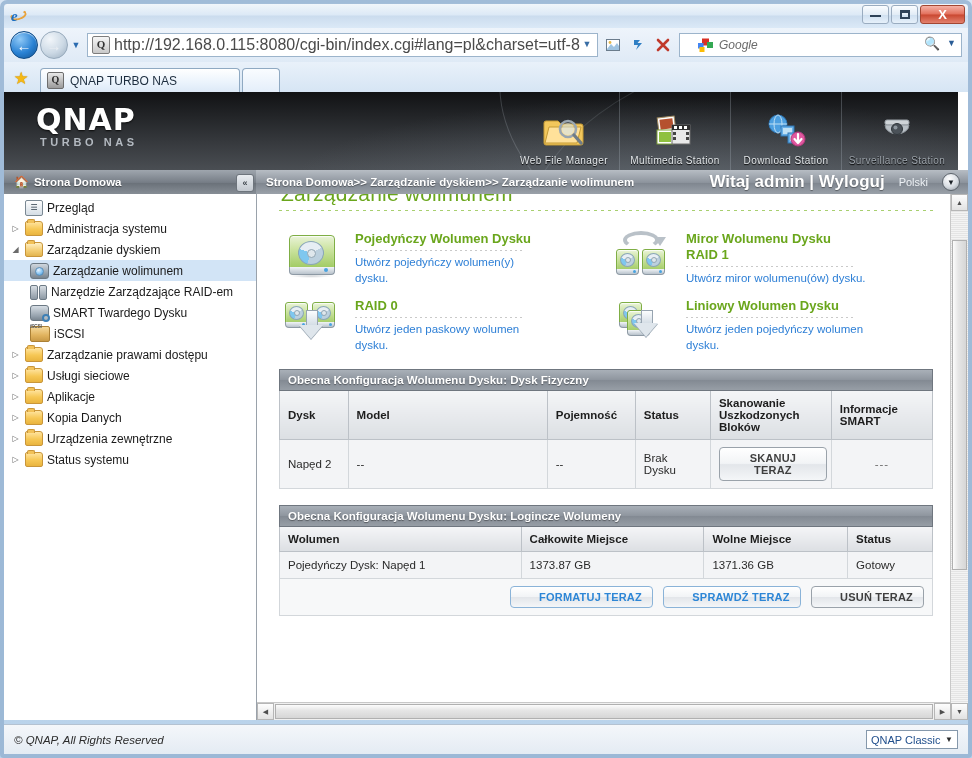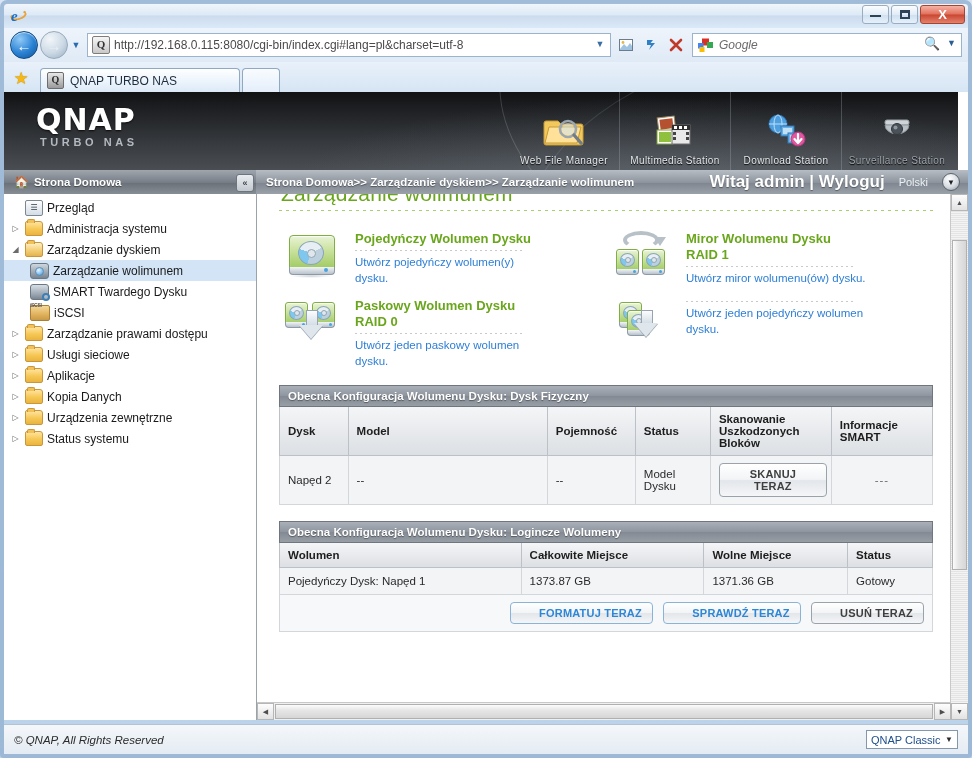--- a/index.html
+++ b/index.html
@@ -100,32 +100,32 @@
     background: #fff; border: 1px solid #9cb4cb;
     display: flex; align-items: center; position: relative;
   }
   .url-favicon {
     width: 16px; height: 16px; margin: 0 4px 0 4px; flex:0 0 auto;
     background: linear-gradient(180deg,#f6f6f6,#c9c9c9);
     border: 1px solid #7d7d7d; border-radius: 2px;
     font-size: 11px; font-weight: bold; color:#333; text-align:center; line-height:14px;
     font-family: "Liberation Serif", serif;
   }
-  .url-text { font-size: 12px; color:#4a4a4a; white-space: nowrap; overflow: hidden;}
+  .url-text { font-size: 16px; color:#4a4a4a; white-space: nowrap; overflow: hidden;}
   .url-caret {
     position: absolute; right: 3px; top: 0; height: 20px; width: 14px;
     display:flex; align-items:center; justify-content:center; color:#3a6ea5; font-size:9px;
   }
   .nav-icon-btn {
     width: 24px; height: 22px; margin-left: 1px; flex:0 0 auto;
     display:flex; align-items:center; justify-content:center;
   }
   .searchbox {
     width: 268px; height: 22px; margin-left: 4px; margin-right: 6px; flex: 0 0 auto;
-    background:#fff; border:1px solid #9cb4cb; display:flex; align-items:center; position:relative;
+    background:#fff; border:1px solid #9cb4cb; display:flex; align-items:center; position:relative;padding-left:13px;
   }
   .g-logo { margin-left:4px; margin-right:5px; font-size:0; line-height:0; flex:0 0 auto;}
   .search-ph { font-size:12px; color:#6b6b6b; font-style: italic;}
   .search-mag { position:absolute; right:20px; top:2px; color:#2a5d96; font-size:13px;}
   .search-caret { position:absolute; right:5px; top:4px; color:#2a5d96; font-size:9px;}
 
   
   .tabstrip {
     position:absolute; left:4px; top:62px; width:964px; height:30px;
     background: linear-gradient(180deg,#e9f1fa 0%,#d6e5f4 100%);
@@ -729,20 +729,27 @@
           <span class="twisty">◢</span>
           <span class="folder open"></span>
           <span>Zarządzanie dyskiem</span>
         </div>
 
         <div class="side-item sub sel">
           <span class="ico-disk"></span>
           <span>Zarządzanie wolimunem</span>
         </div>
 
+        <div class="side-item sub">
+          <span class="ico-raid">
+              <i></i>
+              <i></i>
+            </span>
+          <span>Narzędzie Zarządzające RAID-em</span>
+        </div>
 
         <div class="side-item sub">
           <span class="ico-smart"></span>
           <span>SMART Twardego Dysku</span>
         </div>
 
         <div class="side-item sub">
           <span class="ico-iscsi"></span>
           <span>iSCSI</span>
         </div>
@@ -858,21 +865,20 @@
                     <span class="base"></span>
                     <span class="led"></span>
                   </div>
                 <div class="bigarrow">
                     <span class="stem"></span>
                     <span class="head"></span>
                   </div>
               </div>
             </div>
             <div class="vol-txt">
-              <div class="vol-title">Paskowy Wolumen Dysku</div>
               <div class="vol-title">RAID 0</div>
               <div class="vol-rule"></div>
               <div class="vol-desc">Utwórz jeden paskowy wolumen dysku.</div>
             </div>
           </div>
 
           <div class="vol-card">
             <div class="vol-ico">
               <div class="linear">
                 <div class="hd small back">
@@ -889,20 +895,21 @@
                     <span class="base"></span>
                     <span class="led"></span>
                   </div>
                 <div class="bigarrow">
                     <span class="stem"></span>
                     <span class="head"></span>
                   </div>
               </div>
             </div>
             <div class="vol-txt">
+              <div class="vol-title">Liniowy Wolumen Dysku</div>
               <div class="vol-rule"></div>
               <div class="vol-desc">Utwórz jeden pojedyńczy wolumen dysku.</div>
             </div>
           </div>
 
         </div>
 
         <div class="panel">
           <div class="panel-hdr">Obecna Konfiguracja Wolumenu Dysku: Dysk Fizyczny</div>
           <table class="grid">
@@ -922,21 +929,21 @@
                 <th>Status</th>
                 <th>Skanowanie Uszkodzonych Bloków</th>
                 <th>Informacje SMART</th>
               </tr>
             </thead>
             <tbody>
               <tr class="alt">
                 <td>Napęd 2</td>
                 <td>--</td>
                 <td>--</td>
-                <td>Model Dysku</td>
+                <td>Brak Dysku</td>
                 <td class="c">
                   <span class="btn">SKANUJ TERAZ</span>
                 </td>
                 <td class="c">
                   <span class="dash-txt">---</span>
                 </td>
               </tr>
             </tbody>
           </table>
         </div>

